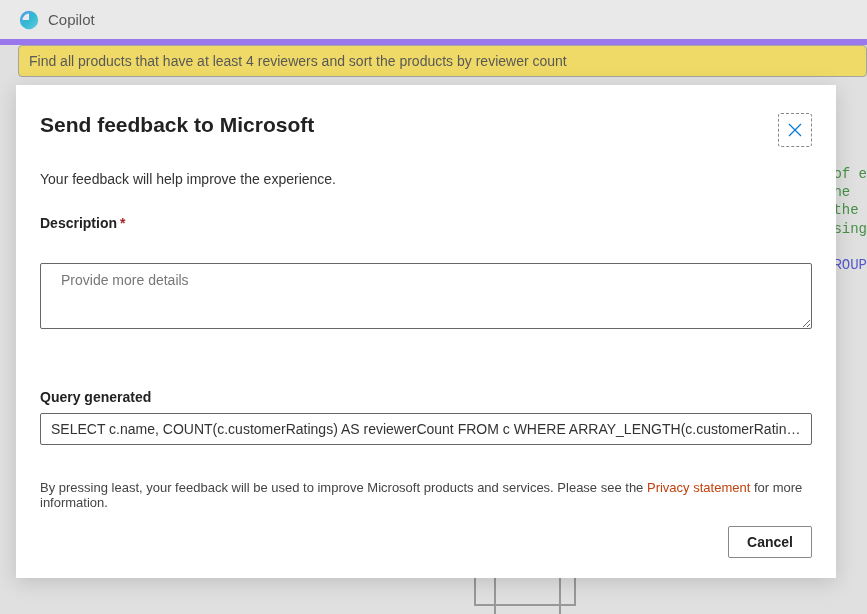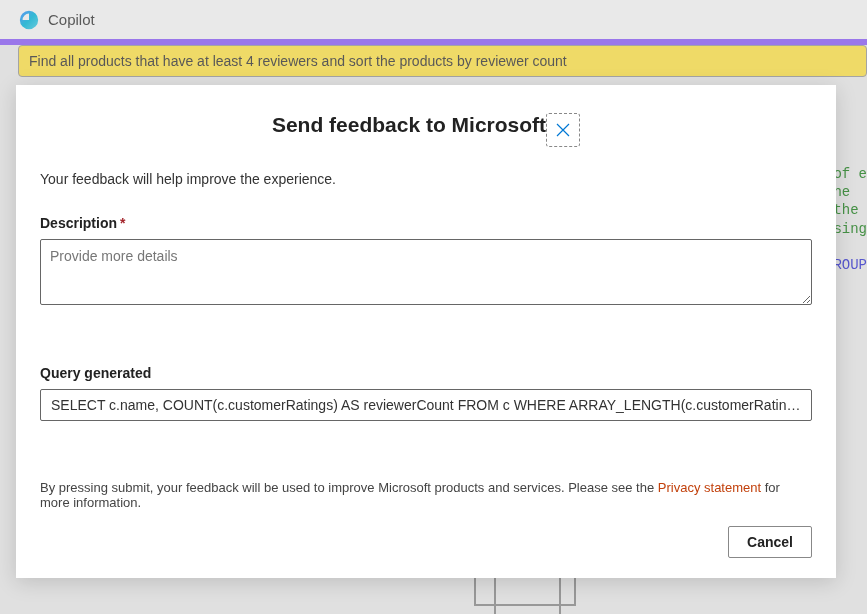--- a/index.html
+++ b/index.html
@@ -106,21 +106,21 @@
       flex-direction: column;
     }
     .modal-body {
       padding: 28px 24px 20px 24px;
       flex: 1;
       display: flex;
       flex-direction: column;
     }
     .modal-header-row {
       display: flex;
-      justify-content: center;
+      justify-content: space-between;
       align-items: flex-start;
     }
     .modal-title {
       font-size: 21px;
       font-weight: 600;
       color: #222;
     }
     .close-btn {
       width: 34px;
       height: 34px;
@@ -154,25 +154,26 @@
     }
     .required {
       color: #a4262c;
       margin-left: 3px;
     }
     .textarea {
       width: 100%;
       height: 66px;
       border: 1px solid #666;
       border-radius: 2px;
-      padding: 8px 9px;
+      padding: 8px 20px;
       font-size: 14px;
       font-family: inherit;
       resize: both;
       color: #333;
+      margin-top: 24px;
     }
     .textarea::placeholder {
       color: #777;
     }
     .query-input {
       width: 100%;
       height: 32px;
       border: 1px solid #666;
       border-radius: 2px;
       padding: 0 10px;
@@ -280,20 +281,20 @@
     </div>
 
     <div class="field-group" style="margin-top:56px">
       <label class="field-label">Query generated</label>
       <input type="text" class="query-input" value="SELECT c.name, COUNT(c.customerRatings) AS reviewerCount FROM c WHERE ARRAY_LENGTH(c.customerRatings) &gt;= 4 …" style="">
     </div>
 
     <div class="spacer"></div>
 
     <p class="footer-text">
-      <span>By pressing submit, your feedback will be used to improve Microsoft products and services. Please see the </span><a href="#">Privacy statement</a><span> for more information.</span>
+      <span>By pressing least, your feedback will be used to improve Microsoft products and services. Please see the </span><a href="#">Privacy statement</a><span> for more information.</span>
     </p>
 
     <div class="button-row">
       <button class="btn btn-secondary">Cancel</button>
     </div>
   </div>
 </div>
 
 </body></html>

